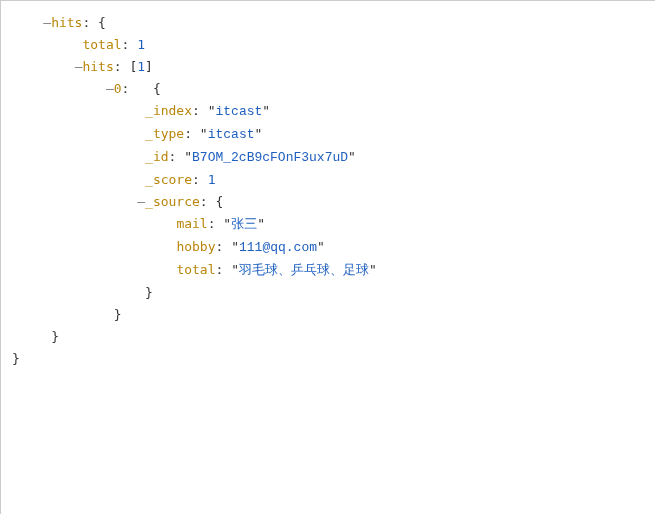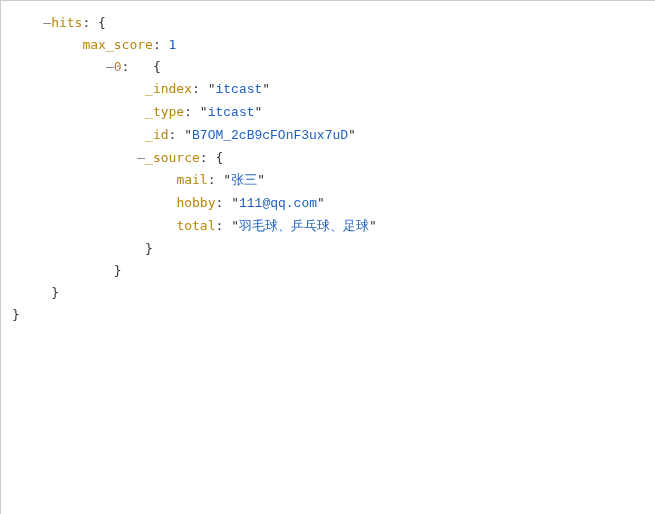--- a/index.html
+++ b/index.html
@@ -30,32 +30,34 @@
   .toggle { color: #777; }
   .arrlen { color: #1e5fbf; }
 </style>
 </head>
 <body>
 
 <div class="container">
 
 <div class="line">    <span class="toggle">—</span><span class="key">hits</span><span class="punct">: </span><span class="punct">{</span></div>
 
+<div class="line">         <span class="key">total</span><span class="punct">: </span><span class="num">1</span></div>
 
-<div class="line">         <span class="key">max_score</span><span class="punct">: </span><span class="num">1</span></div>
 
+<div class="line">        <span class="toggle">—</span><span class="key">hits</span><span class="punct">: </span><span class="punct">[</span><span class="arrlen">1</span><span class="punct">]</span></div>
 
 <div class="line">            <span class="toggle">—</span><span class="key">0</span><span class="punct">:   </span><span class="punct">{</span></div>
 
 <div class="line">                 <span class="key">_index</span><span class="punct">: </span><span class="quote">"</span><span class="str">itcast</span><span class="quote">"</span></div>
 
 <div class="line">                 <span class="key">_type</span><span class="punct">: </span><span class="quote">"</span><span class="str">itcast</span><span class="quote">"</span></div>
 
 <div class="line">                 <span class="key">_id</span><span class="punct">: </span><span class="quote">"</span><span class="str">B7OM_2cB9cFOnF3ux7uD</span><span class="quote">"</span></div>
 
+<div class="line">                 <span class="key">_score</span><span class="punct">: </span><span class="num">1</span></div>
 
 <div class="line">                <span class="toggle">—</span><span class="key">_source</span><span class="punct">: </span><span class="punct">{</span></div>
 
 <div class="line">                     <span class="key">mail</span><span class="punct">: </span><span class="quote">"</span><span class="str">张三</span><span class="quote">"</span></div>
 
 
 <div class="line">                     <span class="key">hobby</span><span class="punct">: </span><span class="quote">"</span><span class="str">111@qq.com</span><span class="quote">"</span></div>
 
 <div class="line">                     <span class="key">total</span><span class="punct">: </span><span class="quote">"</span><span class="str">羽毛球、乒乓球、足球</span><span class="quote">"</span></div>
 

